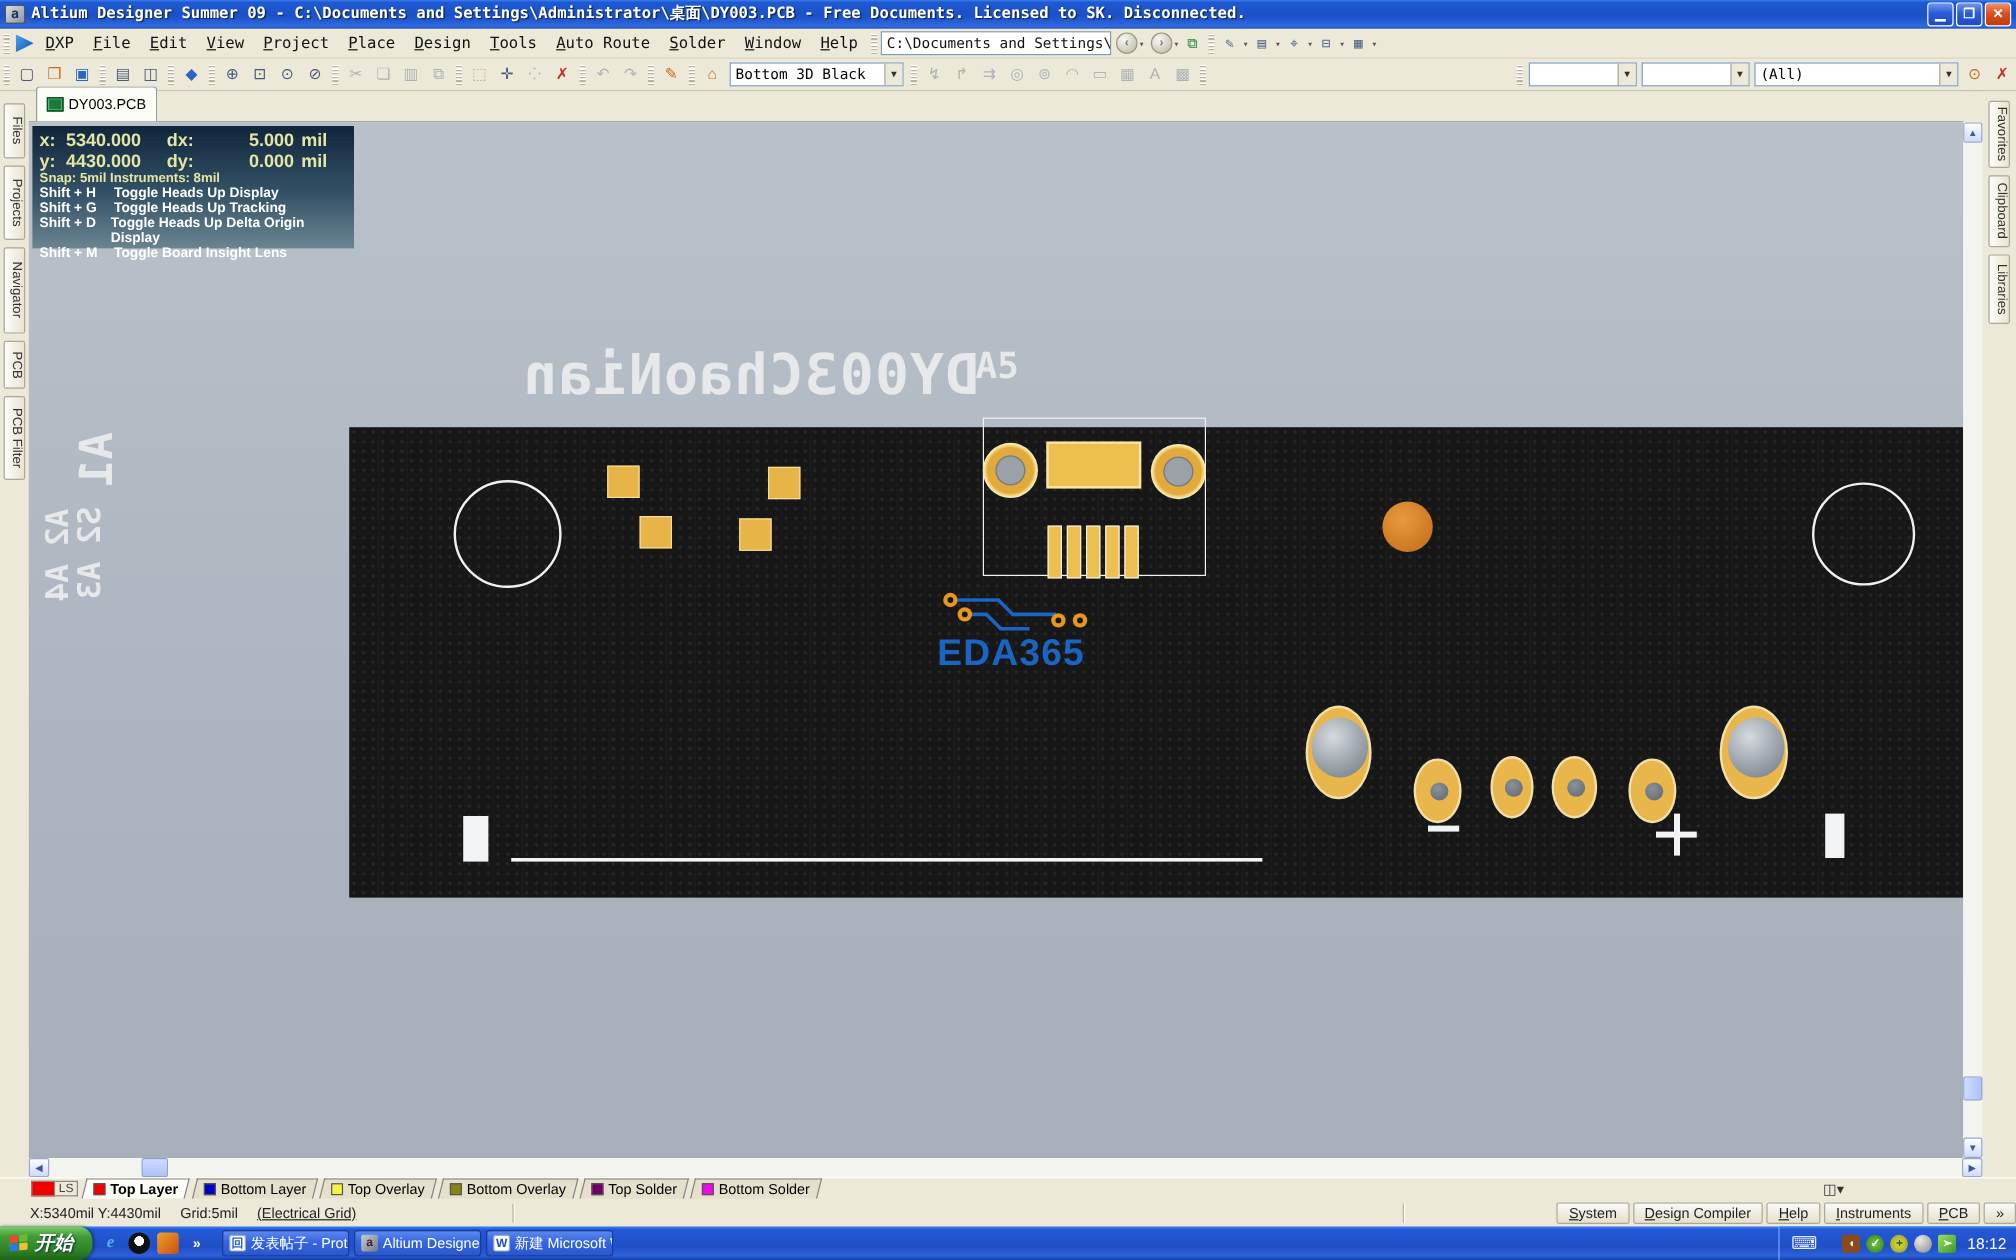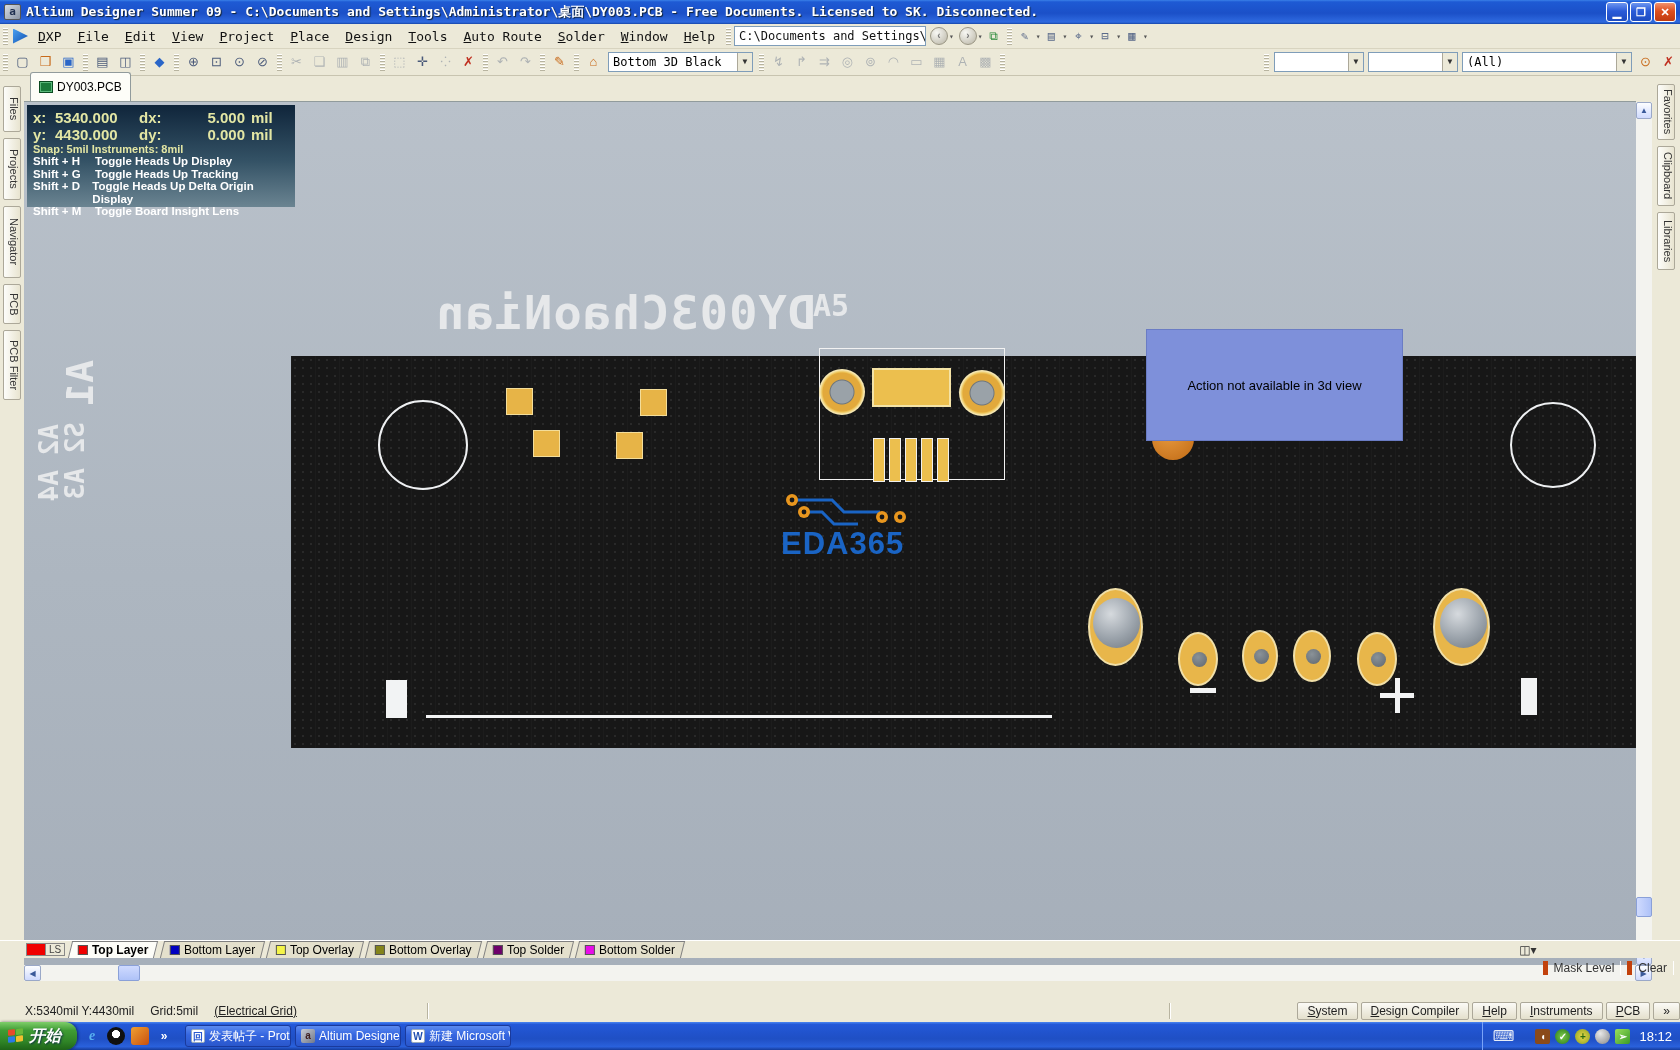--- a/index.html
+++ b/index.html
@@ -135,21 +135,21 @@
   #vscroll .thumb { position:absolute; left:0; top:795px; width:16px; height:20px;
     background:linear-gradient(90deg,#cfdafe,#aec2f8); border:1px solid #8aa0d8; border-radius:2px; }
   #vscroll .down { position:absolute; left:0; bottom:0; width:16px; height:17px; line-height:16px; }
   #hscroll { position:absolute; left:24px; top:965px; width:1628px; height:16px; background:#f3f3ef; }
   #hscroll .left { position:absolute; left:0; top:0; width:17px; height:16px; line-height:15px; }
   #hscroll .thumb { position:absolute; left:94px; top:0; width:22px; height:16px;
     background:linear-gradient(180deg,#cfdafe,#aec2f8); border:1px solid #8aa0d8; border-radius:2px; }
   #hscroll .right { position:absolute; right:0; top:0; width:17px; height:16px; line-height:15px; }
 
   
-  #layerbar { position:absolute; left:0; top:940px; width:1680px; height:18px; background:#ece9d8;
+  #layerbar { position:absolute; left:0; top:981px; width:1680px; height:18px; background:#ece9d8;
     border-top:1px solid #fff; display:flex; align-items:center; font:12px "Liberation Sans",sans-serif; }
   #ls-swatch { width:20px; height:13px; background:#f00000; margin-left:26px; border:1px solid #888; }
   #ls-label { border:1px solid #888; border-left:none; height:13px; padding:0 3px; font-size:10px; line-height:12px; color:#444; background:#ece9d8; }
   .ltab { height:17px; border:1px solid #808080; border-bottom:none; background:#e4e0cc;
     display:flex; align-items:center; gap:4px; padding:0 7px; transform:skewX(-14deg); margin-left:5px; }
   .ltab > * { transform:skewX(14deg); }
   .ltab.active { background:#fdfdf8; font-weight:bold; }
   .lswatch { width:10px; height:10px; border:1px solid #555; }
   #layer-right { margin-left:auto; display:flex; align-items:center; gap:6px; padding-right:6px; color:#333; }
   .flatbtn { padding:0 6px; border-left:5px solid #c2410c; border-right:1px solid #fff;margin-top:36px; }
@@ -389,23 +389,20 @@
   <div class="abs whitebar" style="left:1166px;top:586px;width:26px;height:5px;"></div>
   <div class="abs whitebar" style="left:1356px;top:591px;width:34px;height:5px;"></div>
   <div class="abs whitebar" style="left:1371px;top:576px;width:5px;height:35px;"></div>
 
   <div class="abs whitebar" style="left:362px;top:578px;width:21px;height:38px;"></div>
   <div class="abs whitebar" style="left:1497px;top:576px;width:16px;height:37px;"></div>
   <div class="abs whitebar" style="left:402px;top:613px;width:626px;height:3px;"></div>
 
   <div id="orange-pad" class="abs"></div>
 
-  <div id="tooltip" class="abs" style="background: rgb(126, 144, 218);">
-    <span>Action not available in 3d view</span>
-  </div>
 
   <div id="hud" class="abs">
     <div class="hud-coord">
       <span class="c1">x:</span>
         <span class="c2">5340.000</span>
       <span class="c3">dx:</span>
         <span class="c4">5.000</span>
       <span class="c5">mil</span>
     </div>
     <div class="hud-coord">

